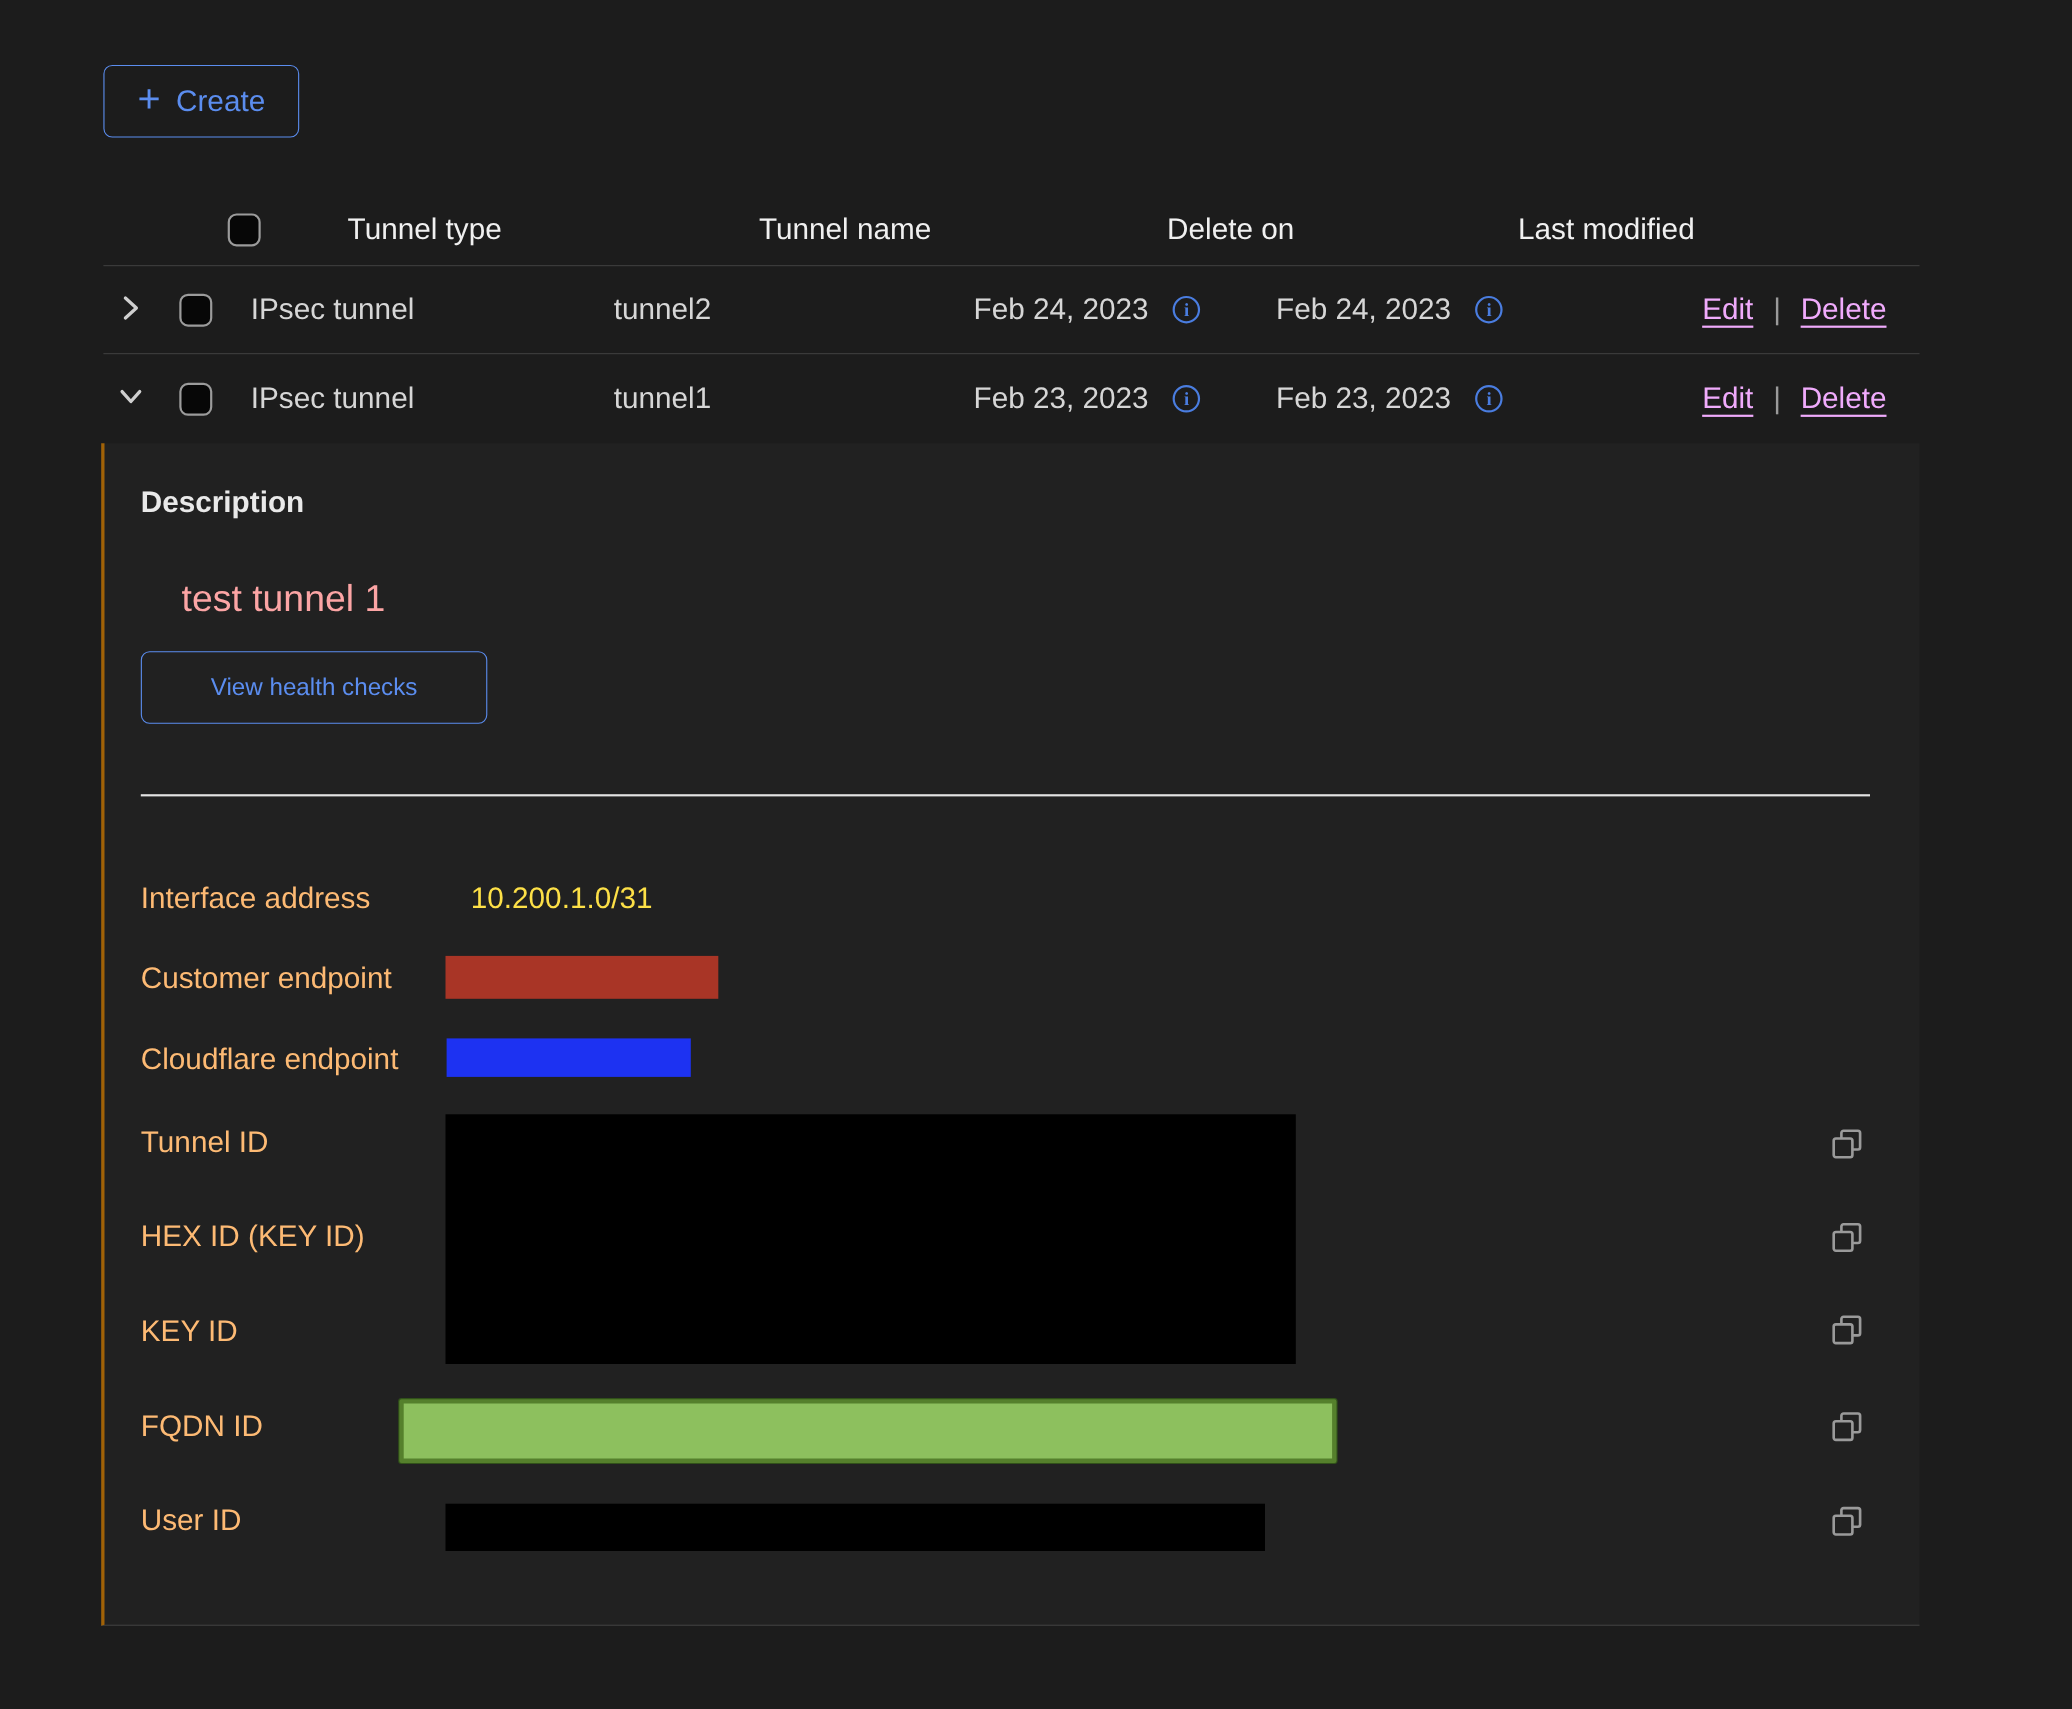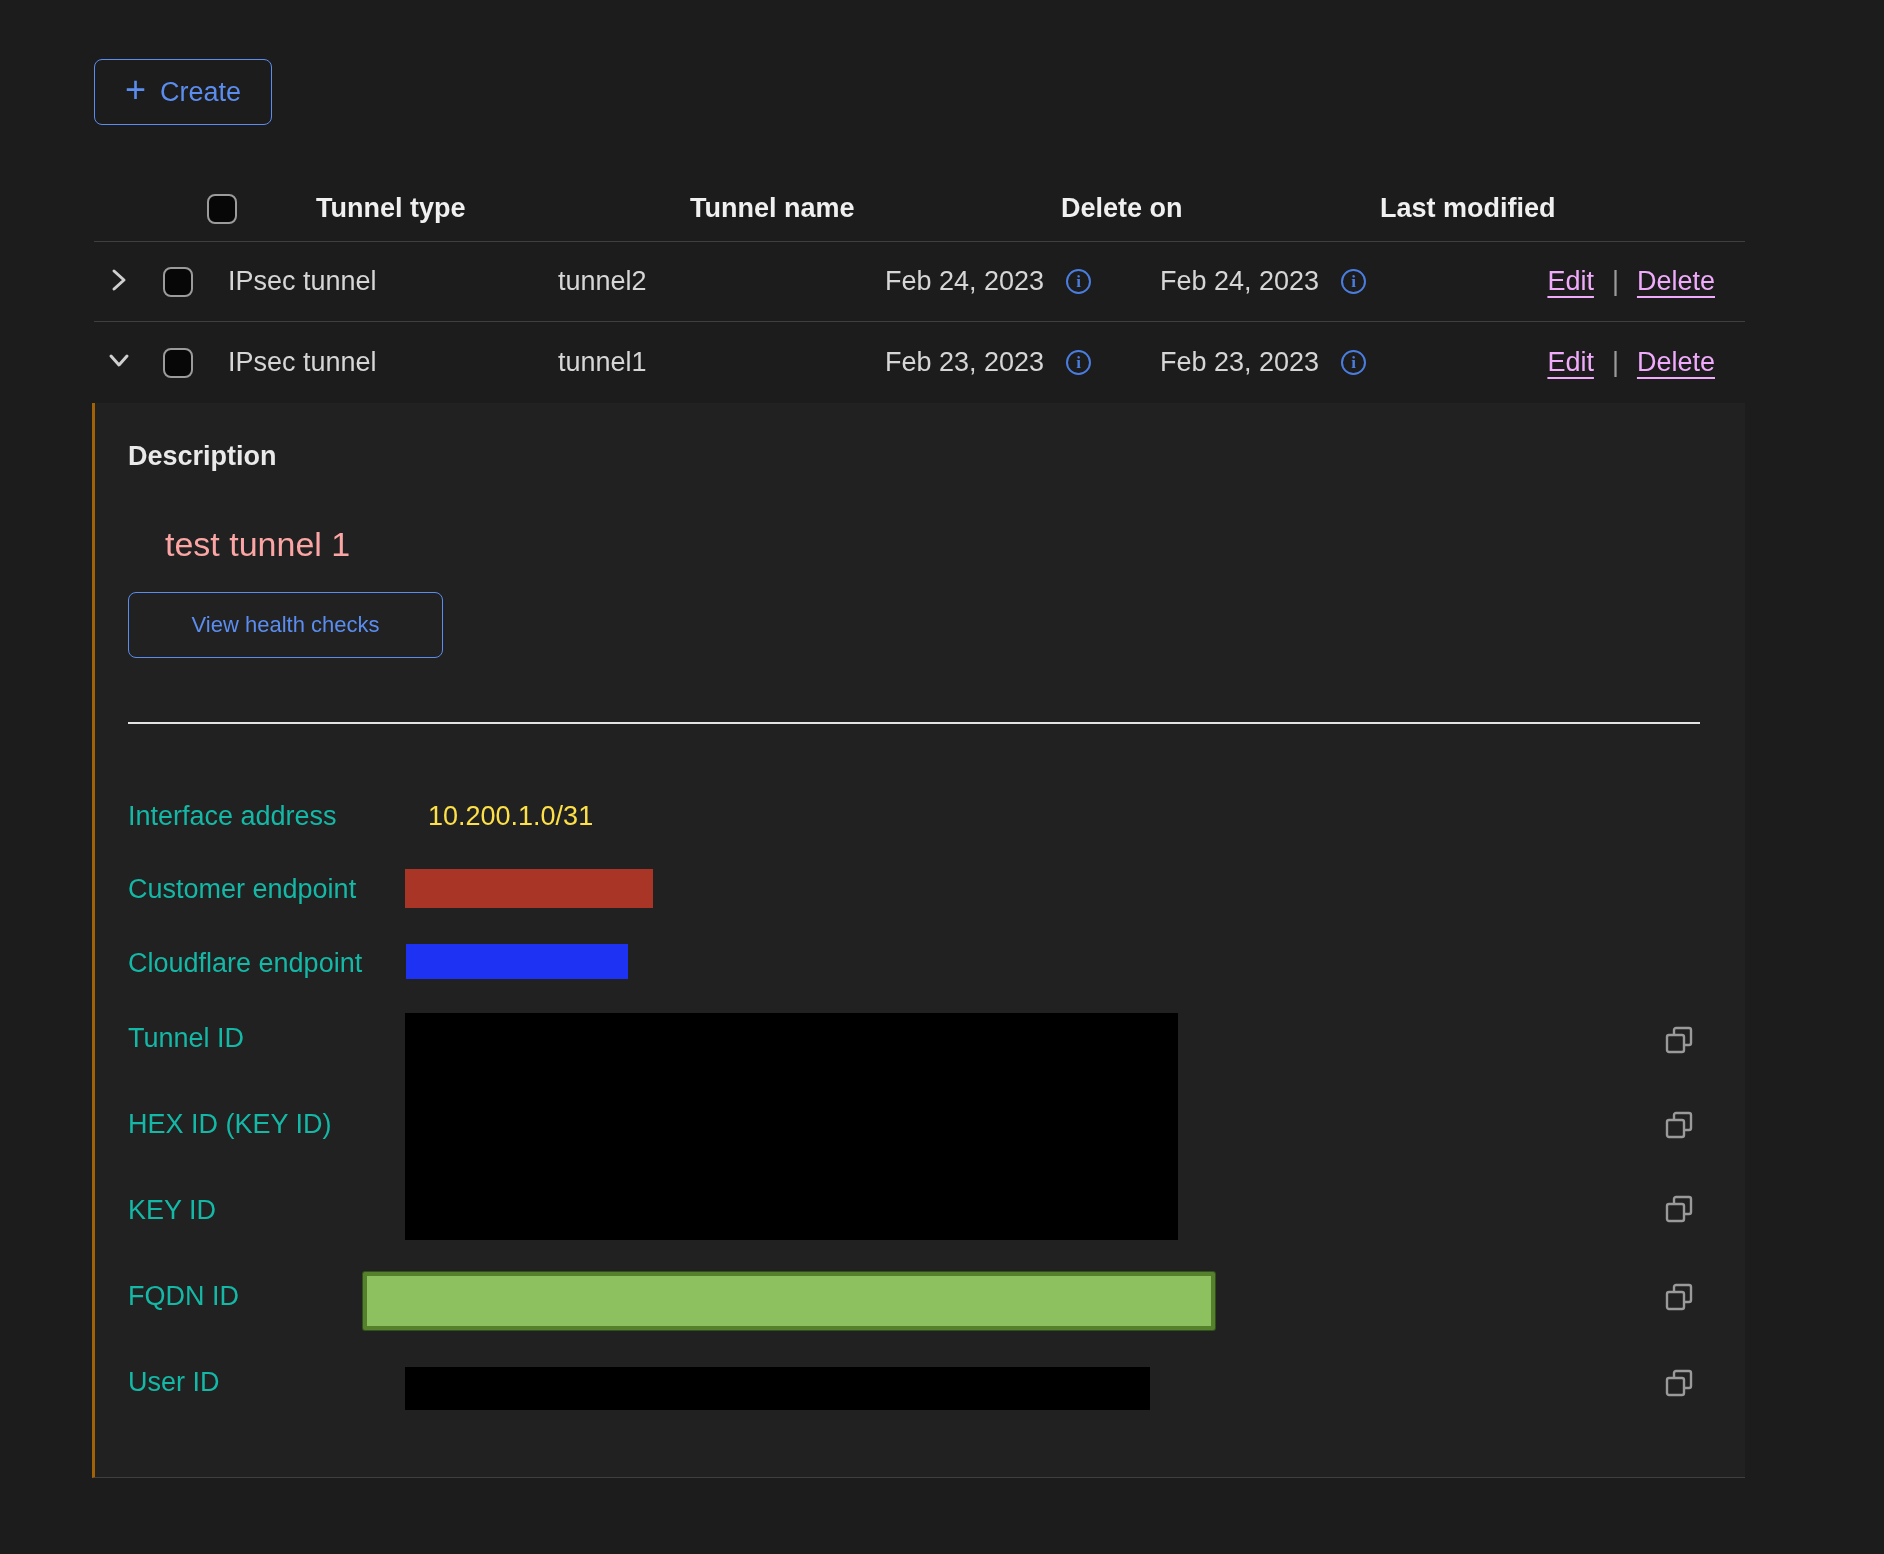--- a/index.html
+++ b/index.html
@@ -34,21 +34,21 @@
   .create-btn .plus { font-size: 36px; font-weight: 300; line-height: 1; margin-top: -4px; }
 
   
   .table { position: absolute; left: 94px; top: 176px; width: 1651px; }
   .trow {
     display: grid;
     grid-template-columns: 48px 62px 330px 327px 275px 336px 1fr;
     align-items: center;
     border-bottom: 1px solid #3f3f3f;
   }
-  .trow.header { height: 66px; font-weight: bold; font-size: 27px; color: #f0f0f0; gap: 44px; }
+  .trow.header { height: 66px; font-weight: normal; font-size: 27px; color: #f0f0f0; gap: 44px; }
   .trow.data { height: 80px; font-size: 27px; color: #d6d6d6; }
   .trow.data.no-border { border-bottom: none; height: 81px; }
   .cell { display: flex; align-items: center; }
   .cell.pad { padding-left: 24px; }
   .cell.cb { padding-left: 21px; }
   .cell.chev { padding-left: 8px; }
   .date-cell { gap: 22px; }
   .actions { justify-content: flex-end; padding-right: 30px; gap: 18px; }
   .link { color: #f0abfc; text-decoration: underline; text-underline-offset: 6px; cursor: pointer; }
   .pipe { color: #9a9a9a; }
@@ -97,21 +97,21 @@
     border: 1.5px solid #5b8def;
     border-radius: 8px;
     color: #5b8def;
     font-size: 22px;
     font-family: "Liberation Sans", sans-serif;
     display: flex; align-items: center; justify-content: center;
     cursor: pointer;
   }
   .panel-divider { left: 33px; top: 319px; width: 1572px; height: 2px; background: #e3e3e3; }
 
-  .f-label { left: 33px; font-size: 27px; line-height: 32px; color: #14b8a6; white-space: nowrap; }
+  .f-label { left: 33px; font-size: 27px; line-height: 32px; color: #fdba74; white-space: nowrap; }
   .f-value { left: 333px; top: 397px; font-size: 27px; line-height: 32px; color: #fde047; }
 
   .redact { position: absolute; }
   .redact.red   { left: 310px; top: 466px; width: 248px; height: 39px; background: #a93526; }
   .redact.blue  { left: 311px; top: 541px; width: 222px; height: 35px; background: #1d32f2; }
   .redact.black-lg { left: 310px; top: 610px; width: 773px; height: 227px; background: #000000; }
   .redact.green {
     left: 268px; top: 869px; width: 852px; height: 58px;
     background: #8dc05e;
     border: 4px solid #55802c;

